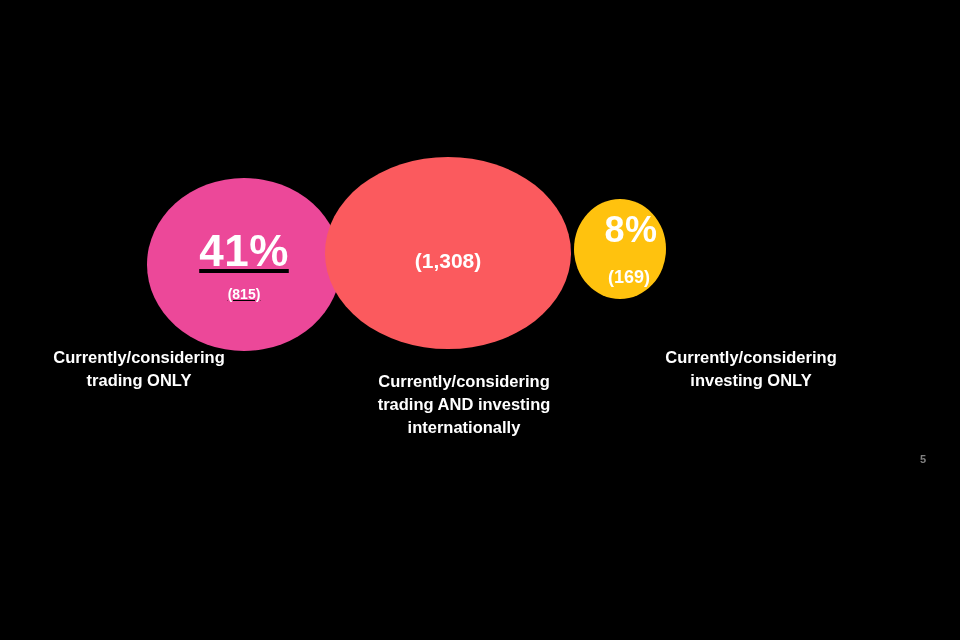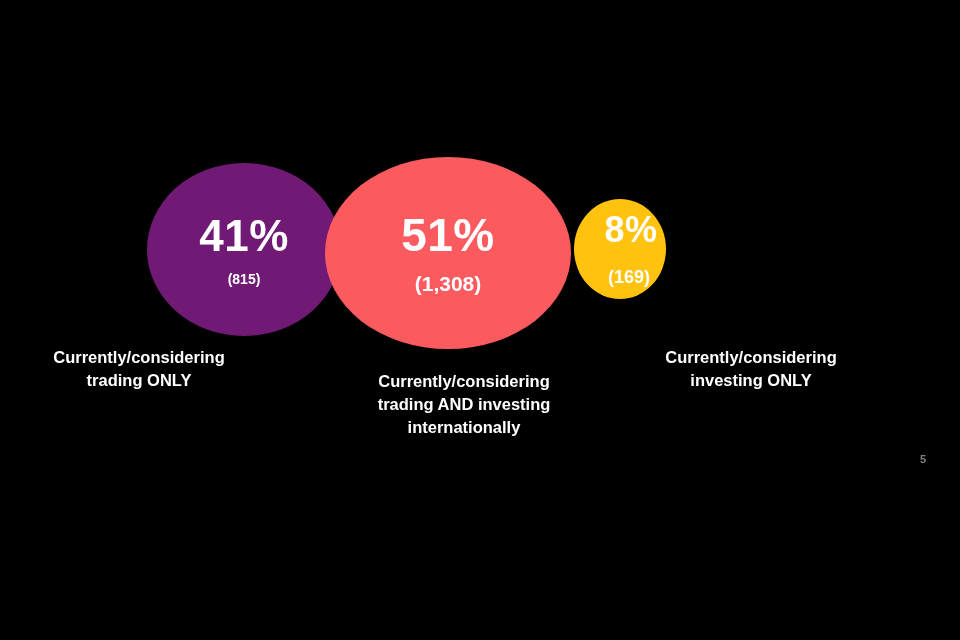--- a/index.html
+++ b/index.html
@@ -31,25 +31,26 @@
     border-radius: 50%;
     display: flex;
     flex-direction: column;
     align-items: center;
     justify-content: center;
     box-sizing: border-box;
   }
 
   #bubble-blue {
     left: 147px;
-    top: 163px;
+    top: 178px;
     width: 194px;
     height: 173px;
-    background: #701a75;
+    background: #ec4899;
     z-index: 1;
+    text-decoration: underline;
   }
 
   #bubble-yellow {
     left: 574px;
     top: 199px;
     width: 92px;
     height: 100px;
     background: #FFC20E;
     z-index: 2;
   }
@@ -122,21 +123,20 @@
     <div class="pct">41%</div>
     <div class="count">(815)</div>
   </div>
 
   <div class="bubble" id="bubble-yellow">
     <div class="pct">8%</div>
     <div class="count">(169)</div>
   </div>
 
   <div class="bubble" id="bubble-red">
-    <div class="pct">51%</div>
     <div class="count">(1,308)</div>
   </div>
 
   <div class="caption" id="caption-left">Currently/considering
 trading ONLY</div>
 
   <div class="caption" id="caption-center">Currently/considering
 trading AND investing
 internationally</div>
 

